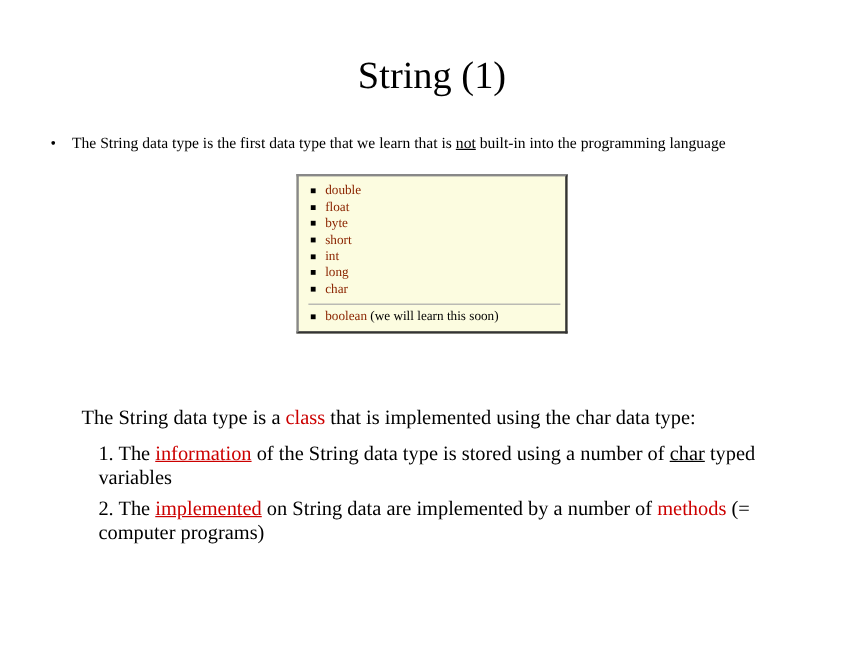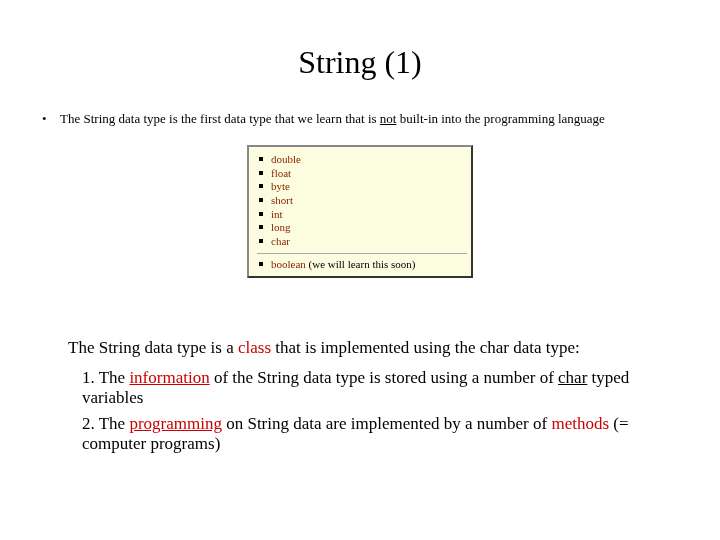--- a/index.html
+++ b/index.html
@@ -113,16 +113,16 @@
 
   <div class="followup">
     <span>The String data type is a </span><span class="red">class</span><span> that is implemented using the char data type:</span>
   </div>
 
   <div class="numbered">
     <span>1. The </span><span class="underline red">information</span><span> of the String data type is stored using a number of </span><span class="underline">char</span><span> typed variables</span>
   </div>
 
   <div class="numbered">
-    <span>2. The </span><span class="underline red">programming</span><span> on String data are implemented by a number of </span><span class="red">methods</span><span> (= computer programs)</span>
+    <span>2. The </span><span class="underline red">implemented</span><span> on String data are implemented by a number of </span><span class="red">methods</span><span> (= computer programs)</span>
   </div>
 
 </div>
 
 </body></html>

